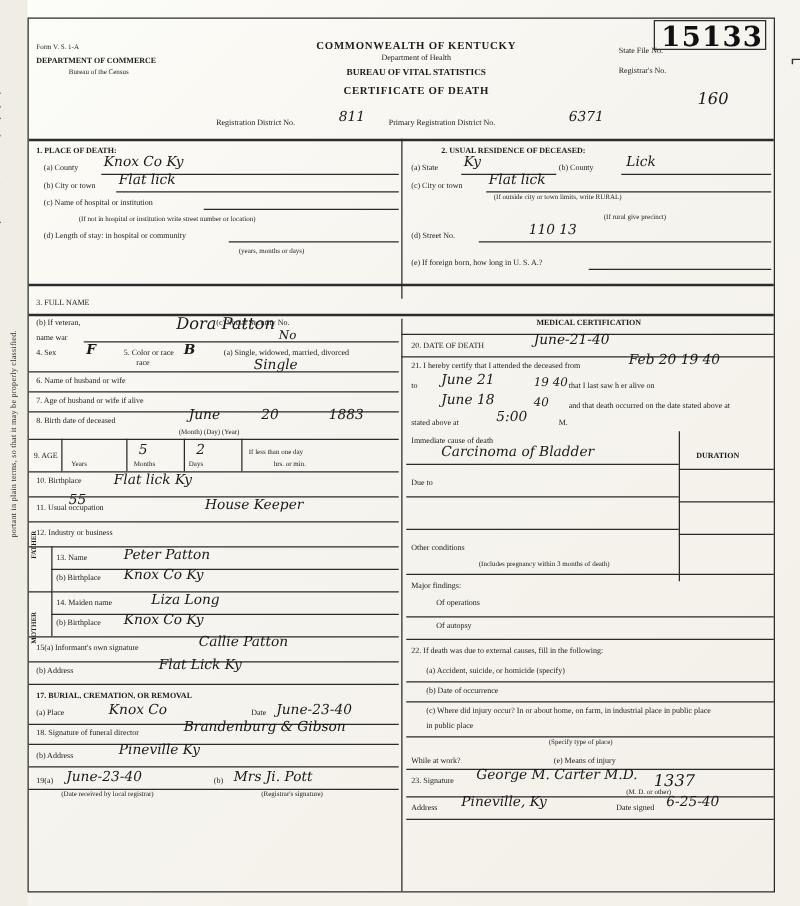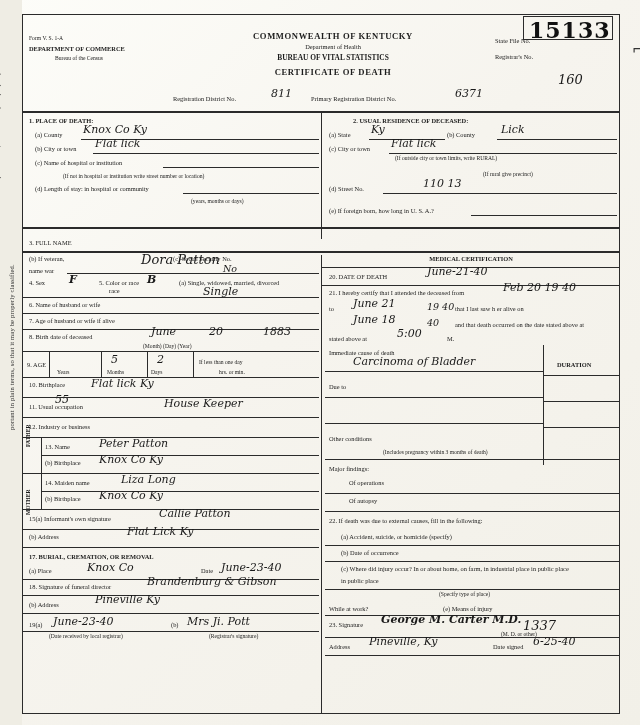--- a/index.html
+++ b/index.html
@@ -335,21 +335,21 @@
     <div class="t xs" style="left:318px;top:562px;">in public place</div>
     <div class="rule" style="left:302px;top:574px;width:294px;"></div>
     <div class="t tiny" style="left:416px;top:576px;">(Specify type of place)</div>
 
     <div class="t xs" style="left:306px;top:590px;">While at work?</div>
     <div class="t xs" style="left:420px;top:590px;">(e) Means of injury</div>
     <div class="hw big" style="left:500px;top:578px;">1337</div>
     <div class="rule" style="left:302px;top:600px;width:294px;"></div>
 
     <div class="t xs" style="left:306px;top:606px;">23. Signature</div>
-    <div class="hw m" style="left:358px;top:598px;font-weight:bold;">George M. Carter M.D.</div>
+    <div class="hw m" style="left:358px;top:598px;">George M. Carter M.D.</div>
     <div class="t tiny" style="left:478px;top:616px;">(M. D. or other)</div>
     <div class="rule" style="left:302px;top:622px;width:294px;"></div>
 
     <div class="t xs" style="left:306px;top:628px;">Address</div>
     <div class="hw m" style="left:346px;top:620px;">Pineville, Ky</div>
     <div class="t xs" style="left:470px;top:628px;">Date signed</div>
     <div class="hw m" style="left:510px;top:620px;">6-25-40</div>
     <div class="rule" style="left:302px;top:640px;width:294px;"></div>
 
   </div>

